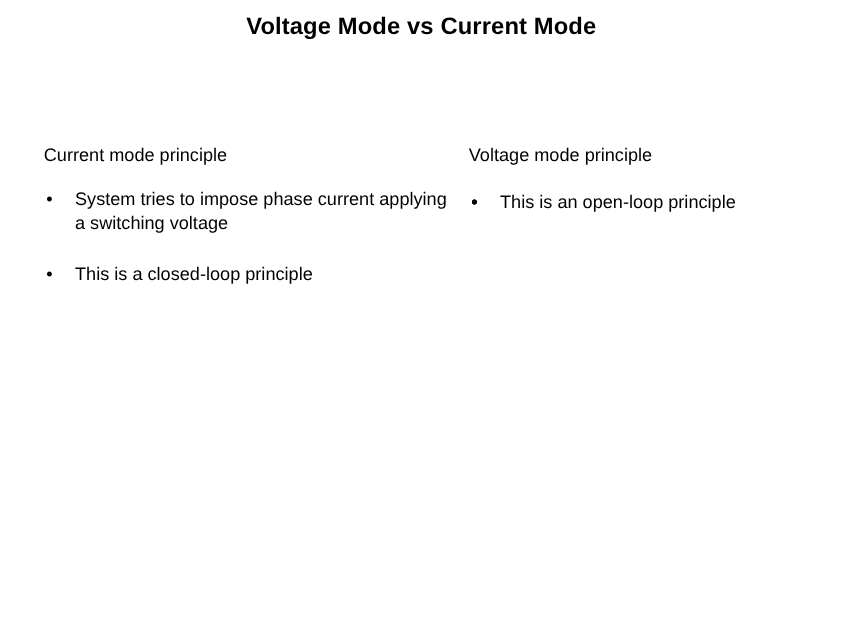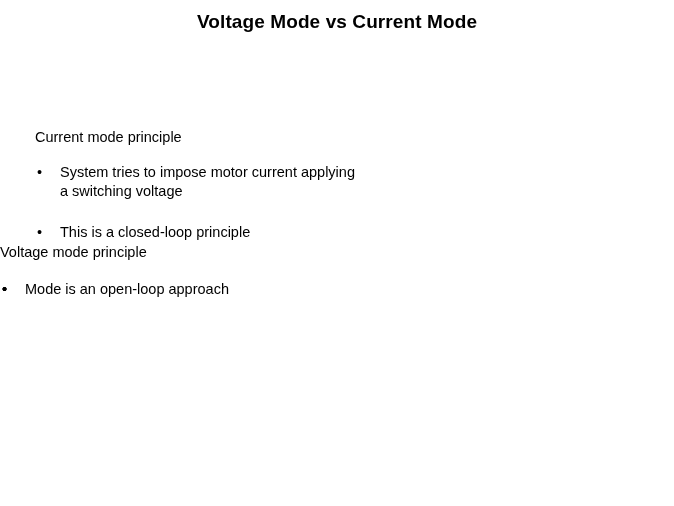--- a/index.html
+++ b/index.html
@@ -26,25 +26,25 @@
     left: 0;
     width: 674px;
     text-align: center;
     font-size: 19px;
     font-weight: bold;
     letter-spacing: 0.1px;
     color: #000000;
   }
   .columns {
     position: absolute;
-    top: 128px;
+    top: 116px;
     left: 0;
     width: 674px;
     display: flex;
-    flex-direction: column;
+    flex-direction: row;
   }
   .column {
     box-sizing: border-box;
   }
   .col-left {
     width: 375px;
     padding-left: 35px;
     padding-right: 12px;
   }
   .col-right {
@@ -93,39 +93,39 @@
 
   <div class="slide-title">Voltage Mode vs Current Mode</div>
 
   <div class="columns">
 
     <div class="column col-left">
       <div class="col-heading">Current mode principle</div>
       <ul class="bullet-list">
         <li class="bullet-item">
           <span class="bullet-dot">•</span>
-          <span>System tries to impose motor current applying a switching voltage</span>
+          <span>System tries to impose phase current applying a switching voltage</span>
         </li>
         <li class="bullet-item">
           <span class="bullet-dot">•</span>
           <span>This is a closed-loop principle</span>
         </li>
       </ul>
     </div>
 
     <div class="column col-right">
       <div class="col-heading">Voltage mode principle</div>
       <ul class="bullet-list">
         <li class="bullet-item">
           <span class="bullet-dot">•</span>
         </li>
         <li class="bullet-item">
           <span class="bullet-dot">•</span>
         </li>
         <li class="bullet-item">
           <span class="bullet-dot">•</span>
-          <span>Mode is an open-loop approach</span>
+          <span>This is an open-loop principle</span>
         </li>
       </ul>
     </div>
 
   </div>
 </div>
 
 </body></html>

